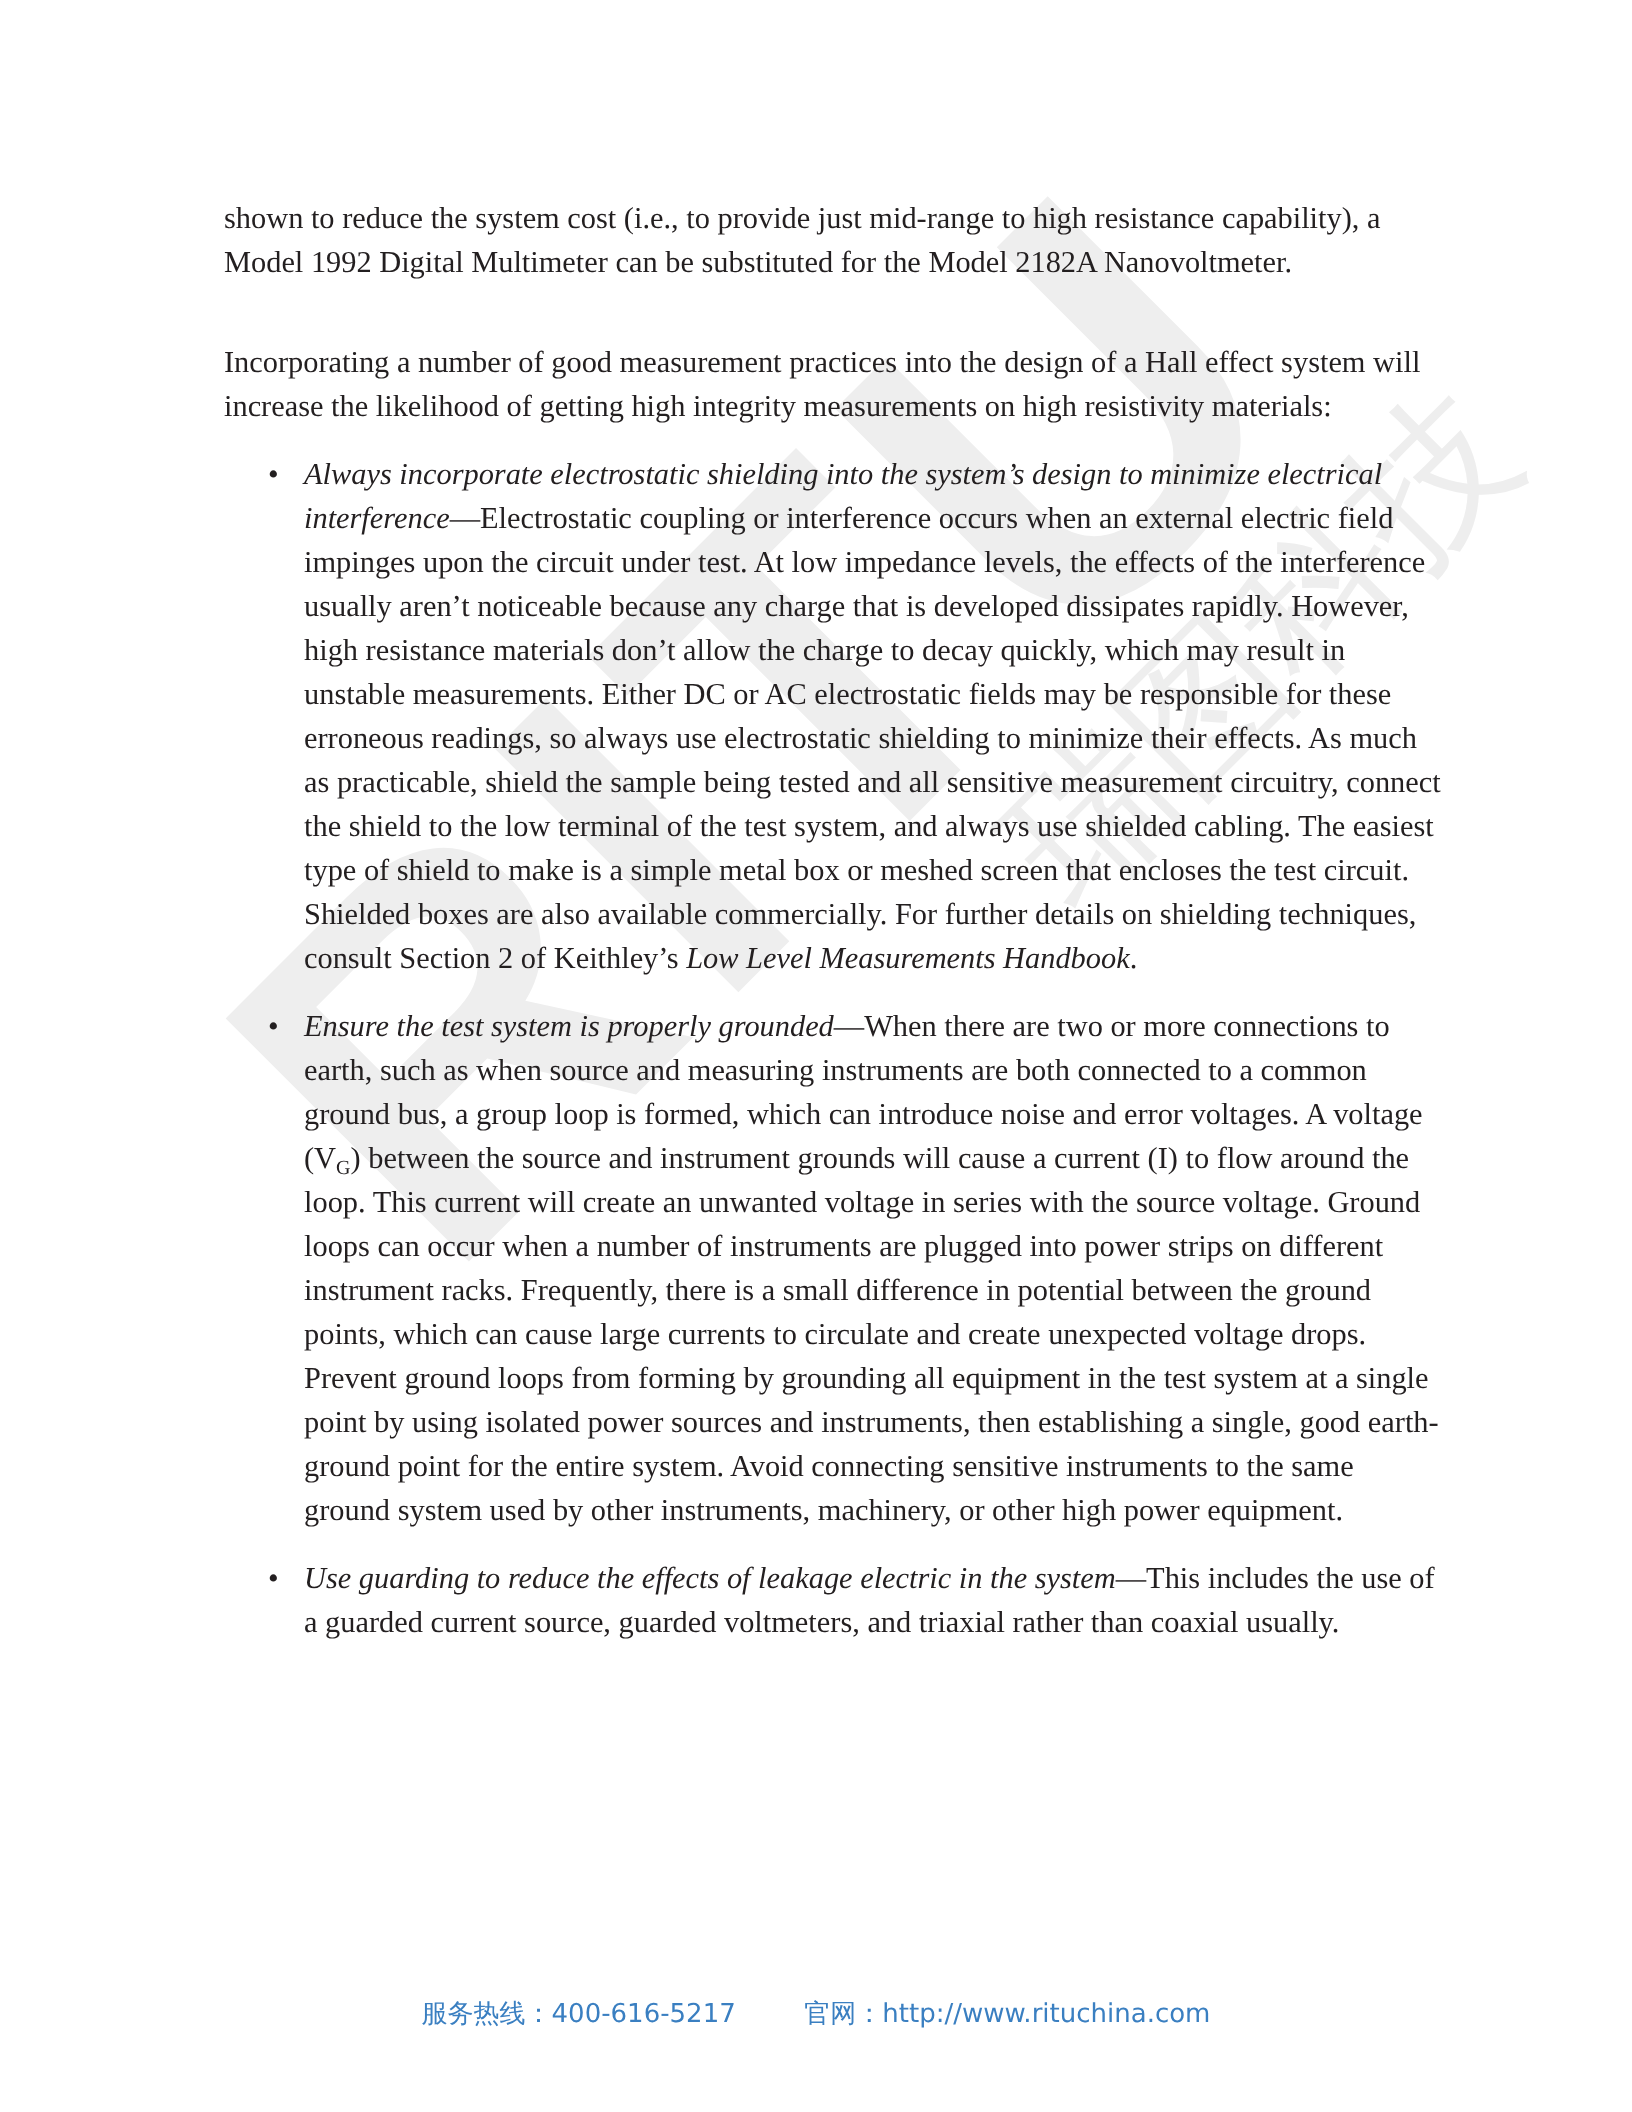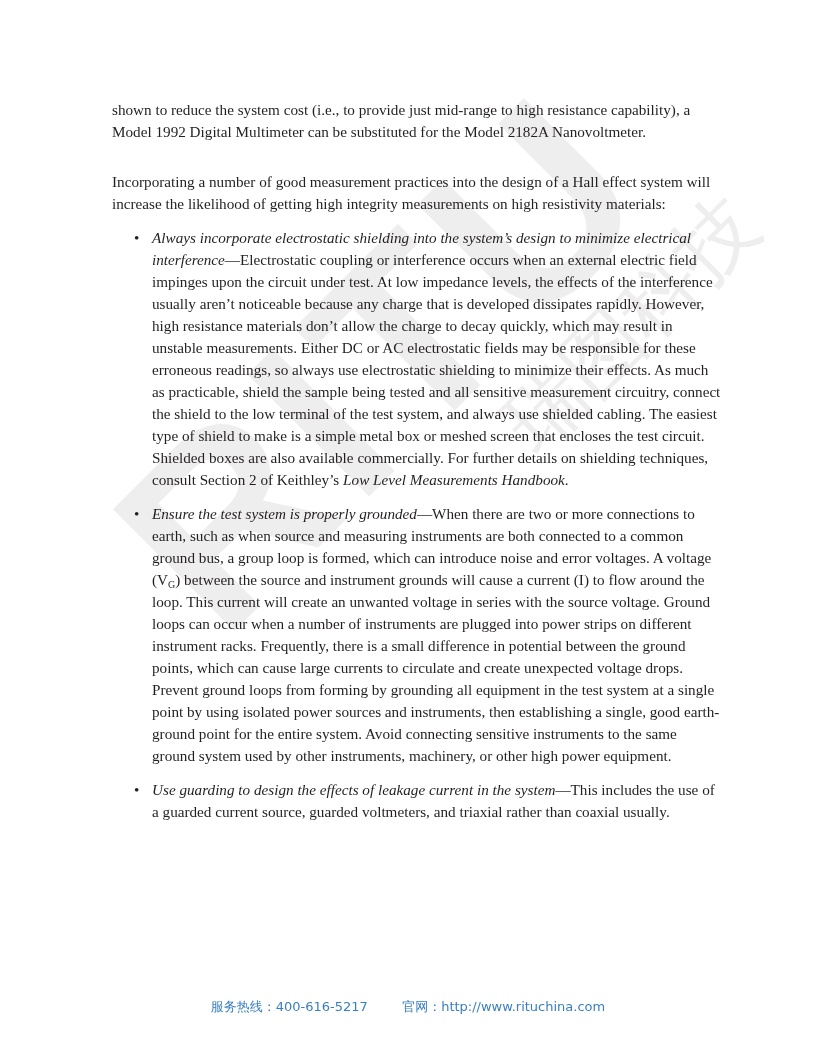--- a/index.html
+++ b/index.html
@@ -120,21 +120,21 @@
     <li>
       <span class="dot">•</span>
       <em>Always incorporate electrostatic shielding into the system’s design to minimize electrical interference</em><span>—</span><span>Electrostatic coupling or interference occurs when an external electric field impinges upon the circuit under test. At low impedance levels, the effects of the interference usually aren’t noticeable because any charge that is developed dissipates rapidly. However, high resistance materials don’t allow the charge to decay quickly, which may result in unstable measurements. Either DC or AC electrostatic fields may be responsible for these erroneous readings, so always use electrostatic shielding to minimize their effects. As much as practicable, shield the sample being tested and all sensitive measurement circuitry, connect the shield to the low terminal of the test system, and always use shielded cabling. The easiest type of shield to make is a simple metal box or meshed screen that encloses the test circuit. Shielded boxes are also available commercially. For further details on shielding techniques, consult Section 2 of Keithley’s </span><em>Low Level Measurements Handbook</em><span>.</span>
     </li>
     <li>
       <span class="dot">•</span>
       <em>Ensure the test system is properly grounded</em><span>—</span><span>When there are two or more connections to earth, such as when source and measuring instruments are both connected to a common ground bus, a group loop is formed, which can introduce noise and error voltages. A voltage (V</span><sub>G</sub><span>) between the source and instrument grounds will cause a current (I) to flow around the loop. This current will create an unwanted voltage in series with the source voltage. Ground loops can occur when a number of instruments are plugged into power strips on different instrument racks. Frequently, there is a small difference in potential between the ground points, which can cause large currents to circulate and create unexpected voltage drops. Prevent ground loops from forming by grounding all equipment in the test system at a single point by using isolated power sources and instruments, then establishing a single, good earth-ground point for the entire system. Avoid connecting sensitive instruments to the same ground system used by other instruments, machinery, or other high power equipment.</span>
     </li>
     <li>
       <span class="dot">•</span>
-      <em>Use guarding to design the effects of leakage current in the system</em><span>—</span><span>This includes the use of a guarded current source, guarded voltmeters, and triaxial rather than coaxial usually.</span>
+      <em>Use guarding to reduce the effects of leakage electric in the system</em><span>—</span><span>This includes the use of a guarded current source, guarded voltmeters, and triaxial rather than coaxial usually.</span>
     </li>
   </ul>
 </div>
 
 <div class="footer">
   <span>服务热线：</span><span>400-616-5217</span>
   <span class="gap"></span>
   <span>官网：</span><span>http://www.rituchina.com</span>
 </div>
 

